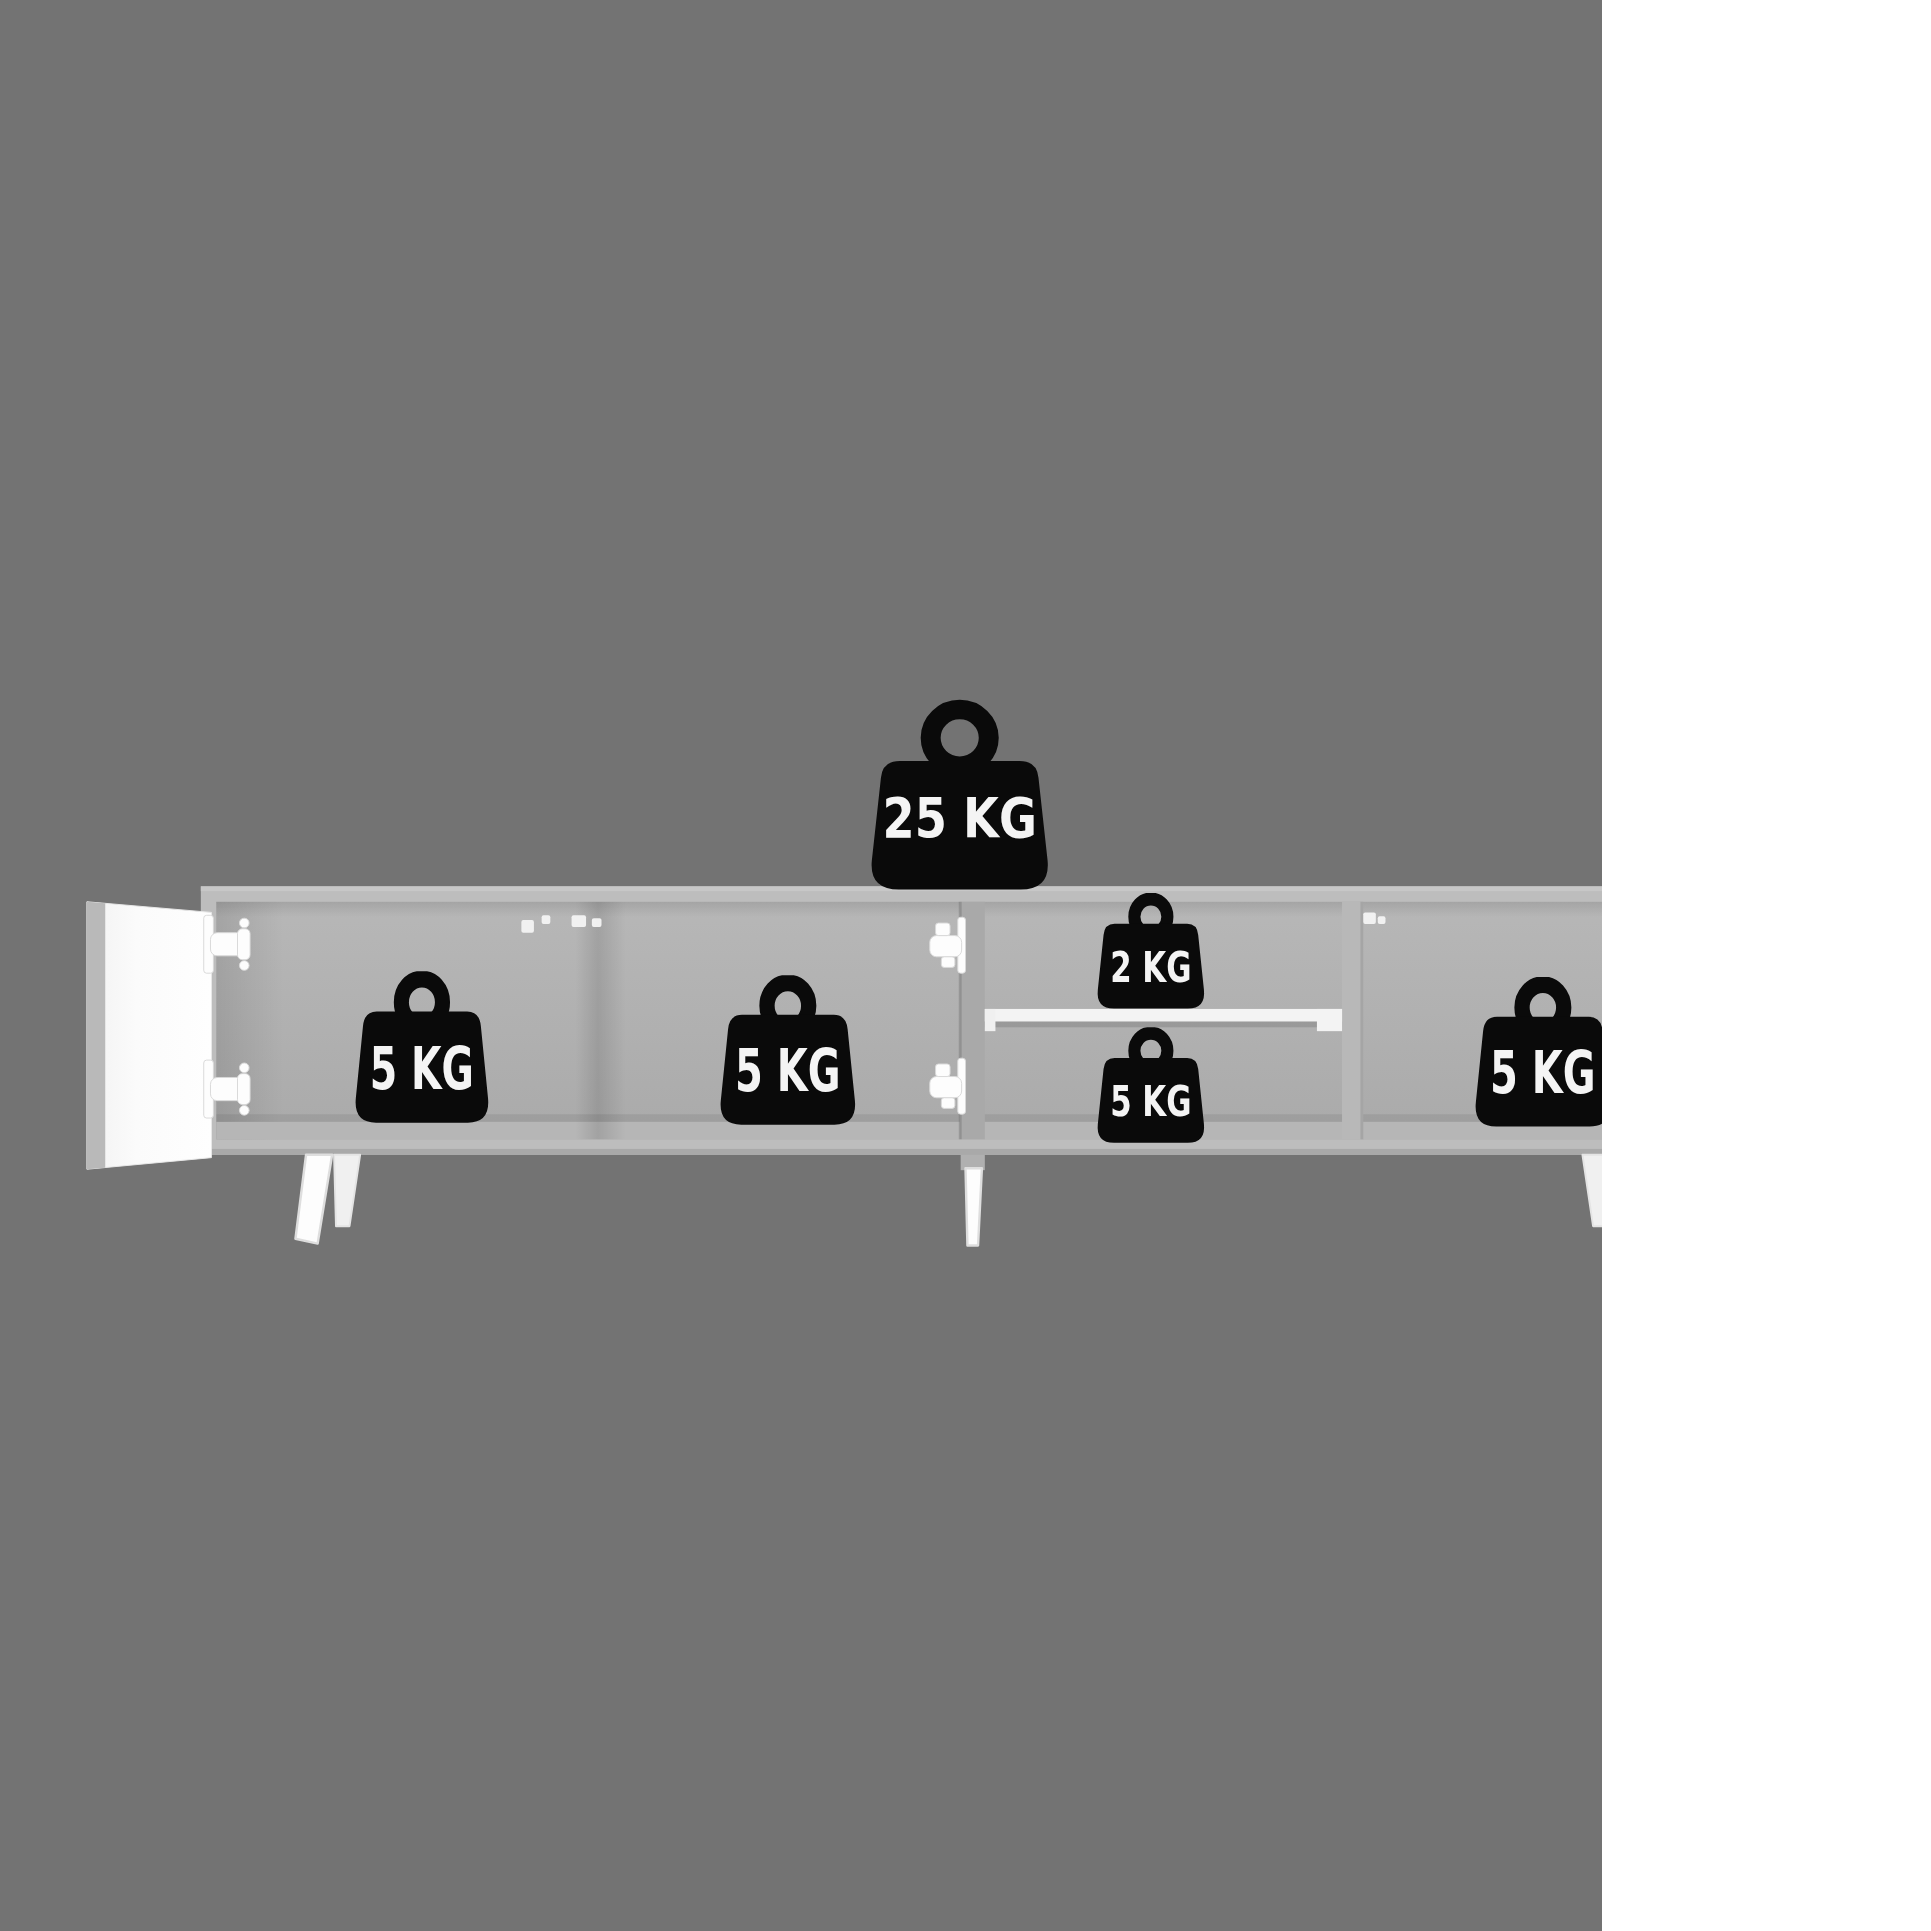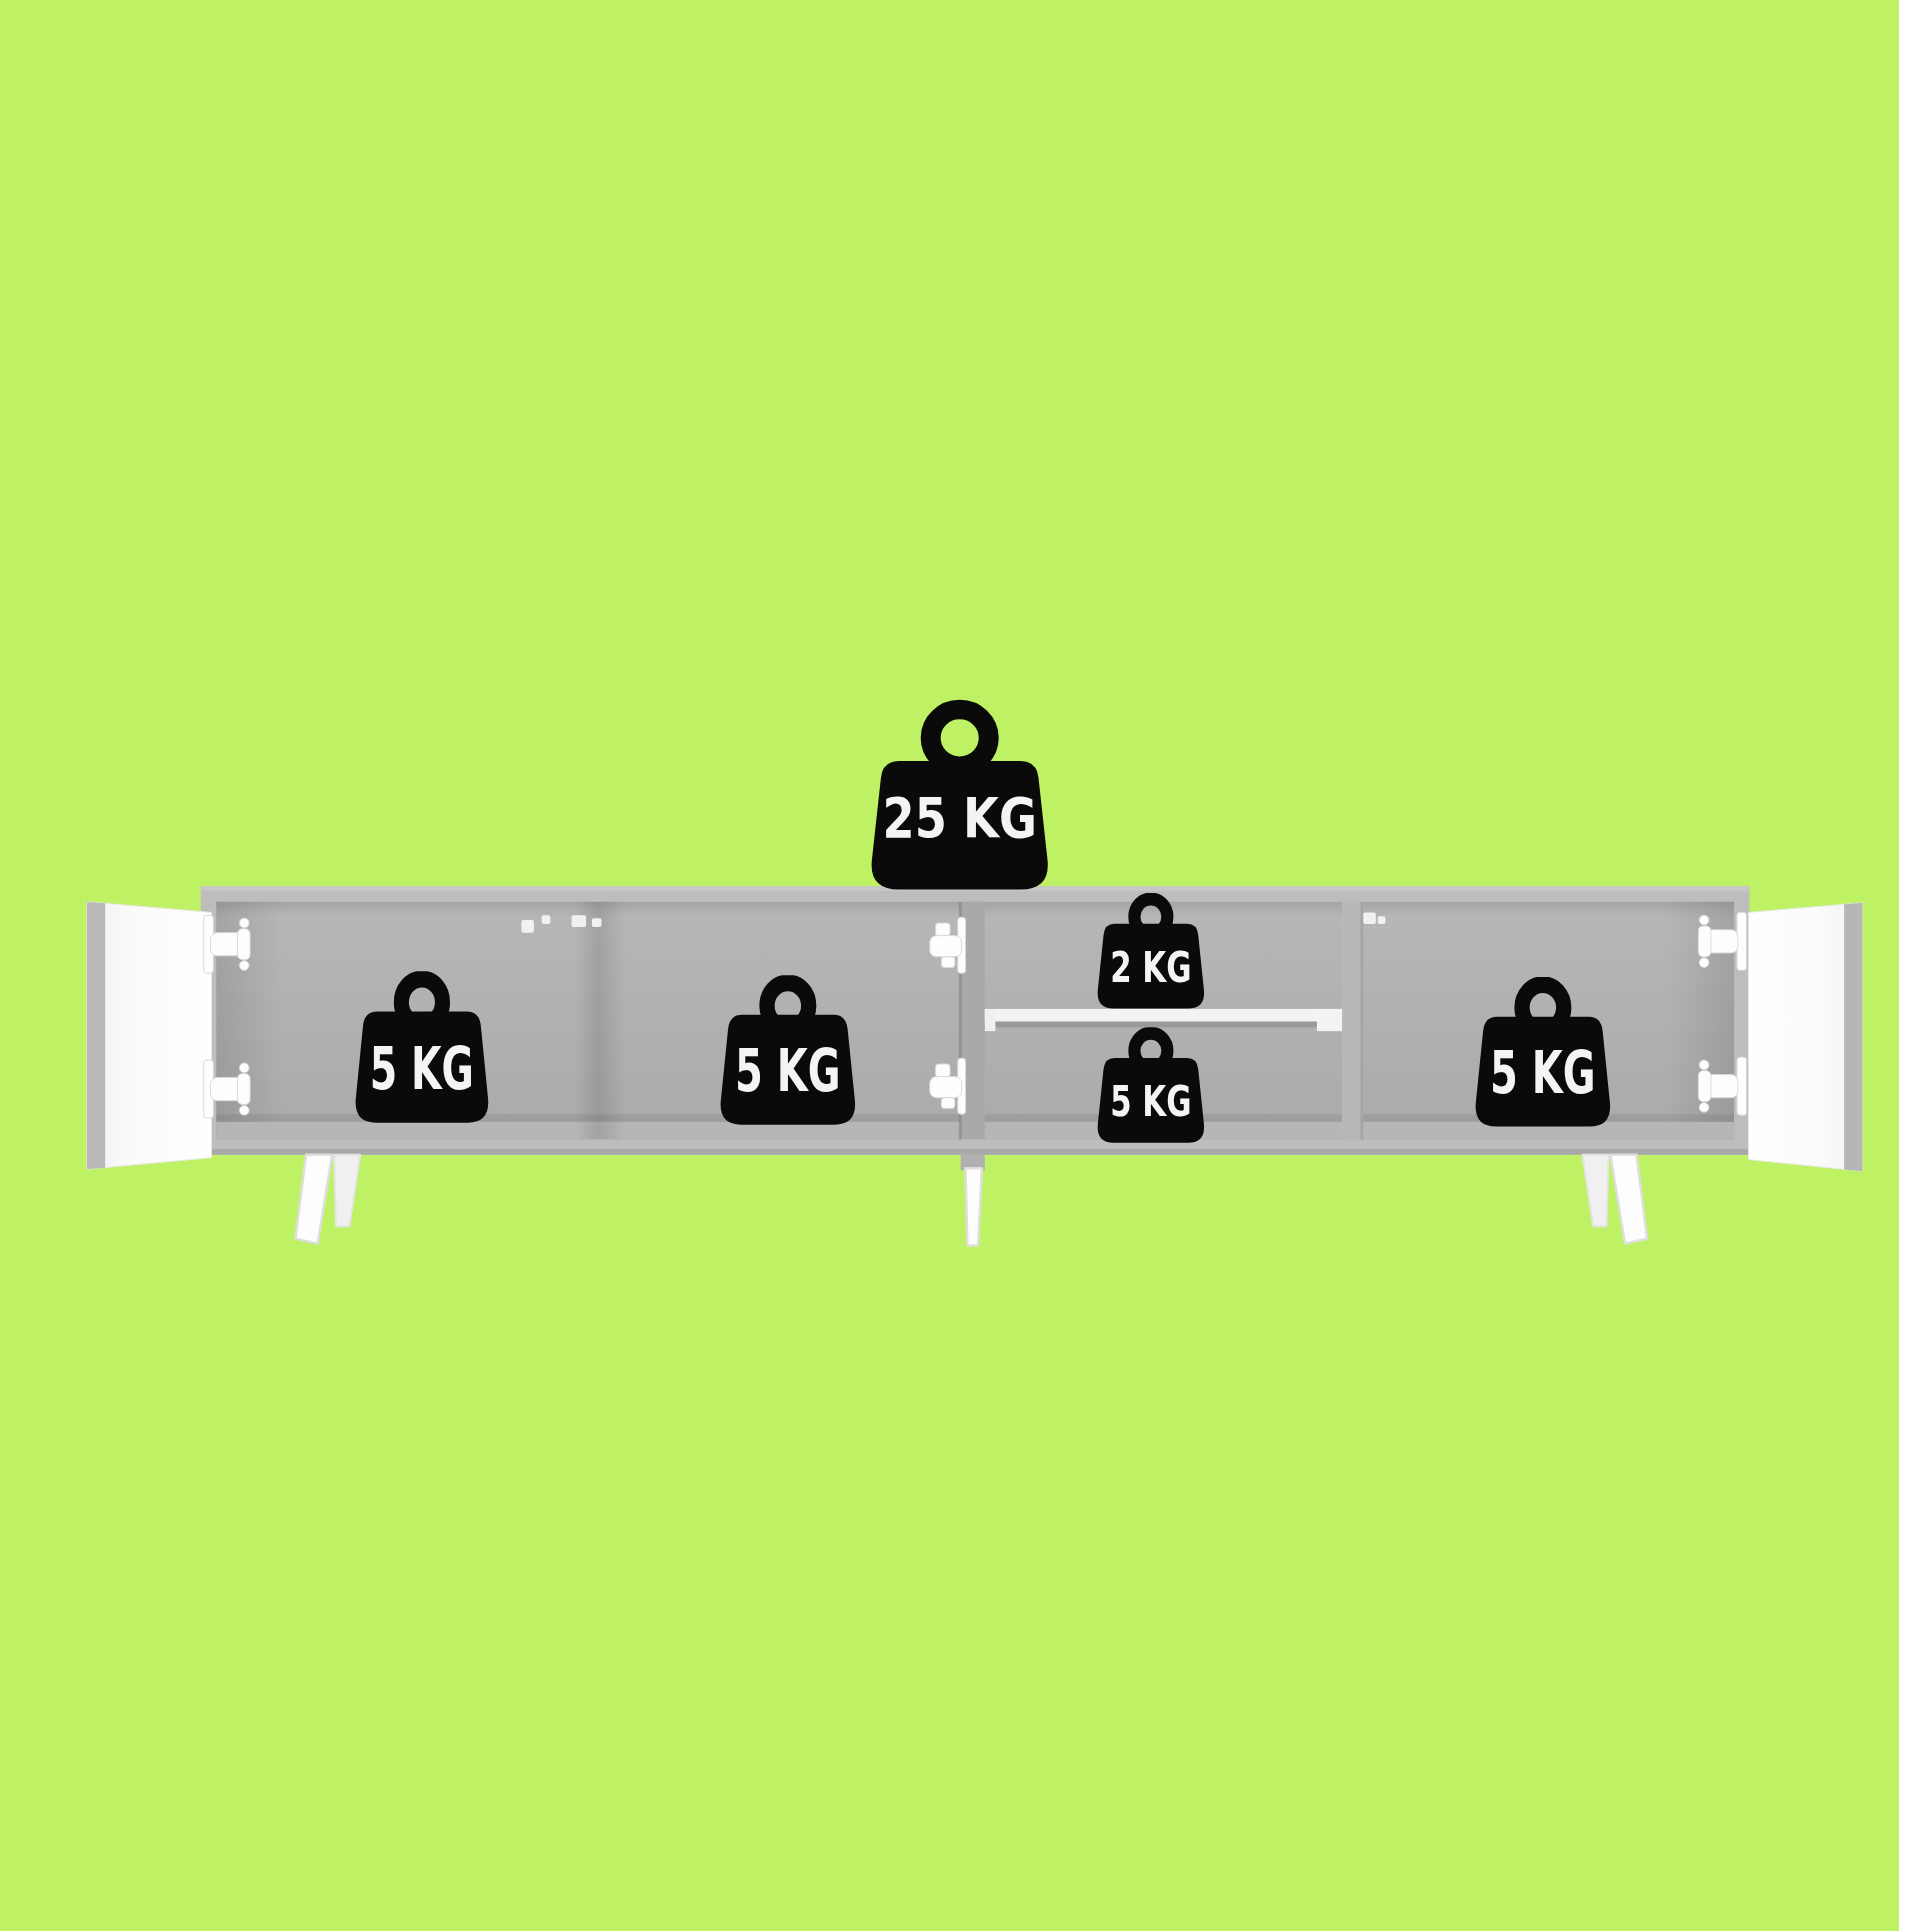--- a/index.html
+++ b/index.html
@@ -1,16 +1,16 @@
 <!DOCTYPE html>
 <html><head>
 <meta charset="utf-8">
 <style>
   html,body{margin:0;padding:0;background:#ffffff;}
-  .stage{position:relative;width:1899px;height:1931px;background:#bef264;overflow:hidden;
+  .stage{position:relative;width:1602px;height:1931px;background:#737373;overflow:hidden;
          font-family:"DejaVu Sans","Liberation Sans",sans-serif;}
   svg{position:absolute;left:0;top:0;display:block;}
   .weight-label{font-family:"DejaVu Sans","Liberation Sans",sans-serif;font-weight:bold;fill:#f4f4f4;}
   .hw{fill:#fdfdfd;stroke:#d9d9d9;stroke-width:1;}
   .speck{fill:#f4f4f4;opacity:.95;}
   .leg-front{fill:#fdfdfd;stroke:#dedede;stroke-width:2.5;stroke-linejoin:round;}
   .leg-back{fill:#f0f0f0;stroke:#e4e4e4;stroke-width:2;stroke-linejoin:round;}
 </style>
 </head>
 <body>

